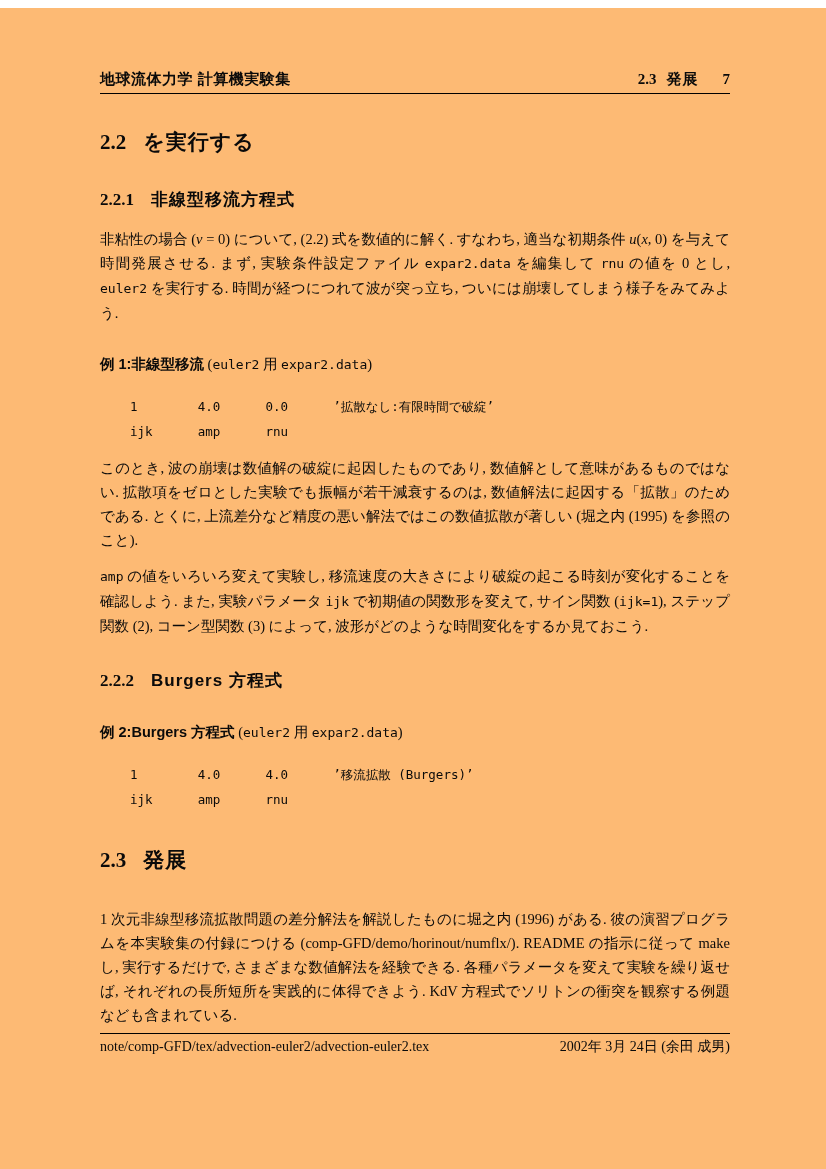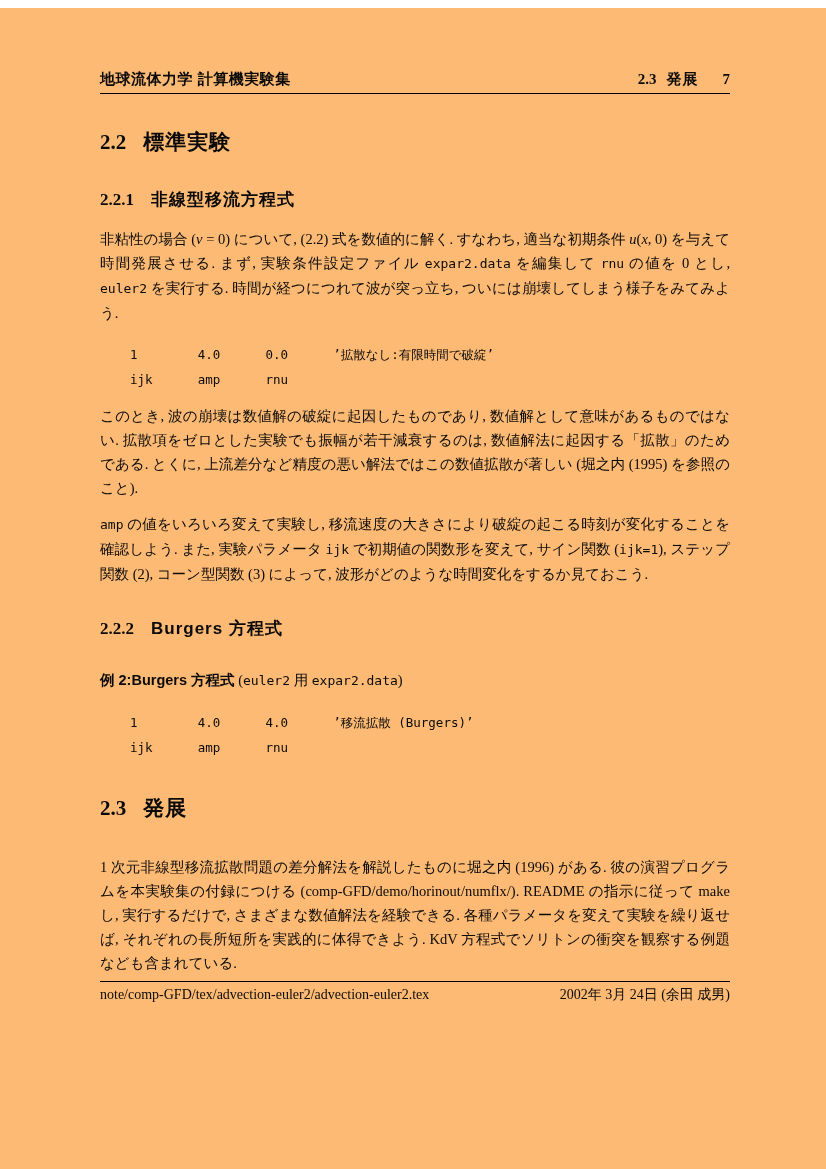--- a/index.html
+++ b/index.html
@@ -77,23 +77,24 @@
     <span class="doc-title">地球流体力学 計算機実験集</span>
     <span class="right">
       <span class="sec-num">2.3</span>
       <span class="sec-title">発展</span>
       <span class="pageno">7</span>
     </span>
   </div>
   <hr class="head-rule">
 
   <main>
-      <div class="heading section blk-0"><span class="hnum">2.2</span><span class="htitle">標準実験</span></div>
+      <div class="heading section blk-0"><span class="hnum">2.2</span><span class="htitle">を実行する</span></div>
       <div class="heading subsection blk-1"><span class="hnum">2.2.1</span><span class="htitle">非線型移流方程式</span></div>
       <div class="para blk-2"><span class="seg-n">非粘性の場合 (</span><span class="seg-i">ν</span><span class="seg-n"> = 0) について, (2.2) 式を数値的に解く. すなわち, 適当な初期条件 </span><span class="seg-i">u</span><span class="seg-n">(</span><span class="seg-i">x</span><span class="seg-n">, 0) を与えて時間発展させる. まず, 実験条件設定ファイル </span><span class="seg-tt">expar2.data</span><span class="seg-n"> を編集して </span><span class="seg-tt">rnu</span><span class="seg-n"> の値を 0 とし, </span><span class="seg-tt">euler2</span><span class="seg-n"> を実行する. 時間が経つにつれて波が突っ立ち, ついには崩壊してしまう様子をみてみよう.</span></div>
+      <div class="example blk-3"><span class="seg-b">例 1:非線型移流</span><span class="seg-n"> (</span><span class="seg-tt">euler2</span><span class="seg-n"> 用 </span><span class="seg-tt">expar2.data</span><span class="seg-n">)</span></div>
       <pre class="codeblock blk-4">1        4.0      0.0      ’拡散なし:有限時間で破綻’
 ijk      amp      rnu</pre>
       <div class="para blk-5"><span class="seg-n">このとき, 波の崩壊は数値解の破綻に起因したものであり, 数値解として意味があるものではない. 拡散項をゼロとした実験でも振幅が若干減衰するのは, 数値解法に起因する「拡散」のためである. とくに, 上流差分など精度の悪い解法ではこの数値拡散が著しい (堀之内 (1995) を参照のこと).</span></div>
       <div class="para blk-6"><span class="seg-tt">amp</span><span class="seg-n"> の値をいろいろ変えて実験し, 移流速度の大きさにより破綻の起こる時刻が変化することを確認しよう. また, 実験パラメータ </span><span class="seg-tt">ijk</span><span class="seg-n"> で初期値の関数形を変えて, サイン関数 (</span><span class="seg-tt">ijk=1</span><span class="seg-n">), ステップ関数 (2), コーン型関数 (3) によって, 波形がどのような時間変化をするか見ておこう.</span></div>
       <div class="heading subsection blk-7"><span class="hnum">2.2.2</span><span class="htitle">Burgers 方程式</span></div>
       <div class="example blk-9"><span class="seg-b">例 2:Burgers 方程式</span><span class="seg-n"> (</span><span class="seg-tt">euler2</span><span class="seg-n"> 用 </span><span class="seg-tt">expar2.data</span><span class="seg-n">)</span></div>
       <pre class="codeblock blk-10">1        4.0      4.0      ’移流拡散 (Burgers)’
 ijk      amp      rnu</pre>
       <div class="heading section blk-12"><span class="hnum">2.3</span><span class="htitle">発展</span></div>
       <div class="para blk-13"><span class="seg-n">1 次元非線型移流拡散問題の差分解法を解説したものに堀之内 (1996) がある. 彼の演習プログラムを本実験集の付録につける (comp-GFD/demo/horinout/numflx/). README の指示に従って make し, 実行するだけで, さまざまな数値解法を経験できる. 各種パラメータを変えて実験を繰り返せば, それぞれの長所短所を実践的に体得できよう. KdV 方程式でソリトンの衝突を観察する例題なども含まれている.</span></div>

